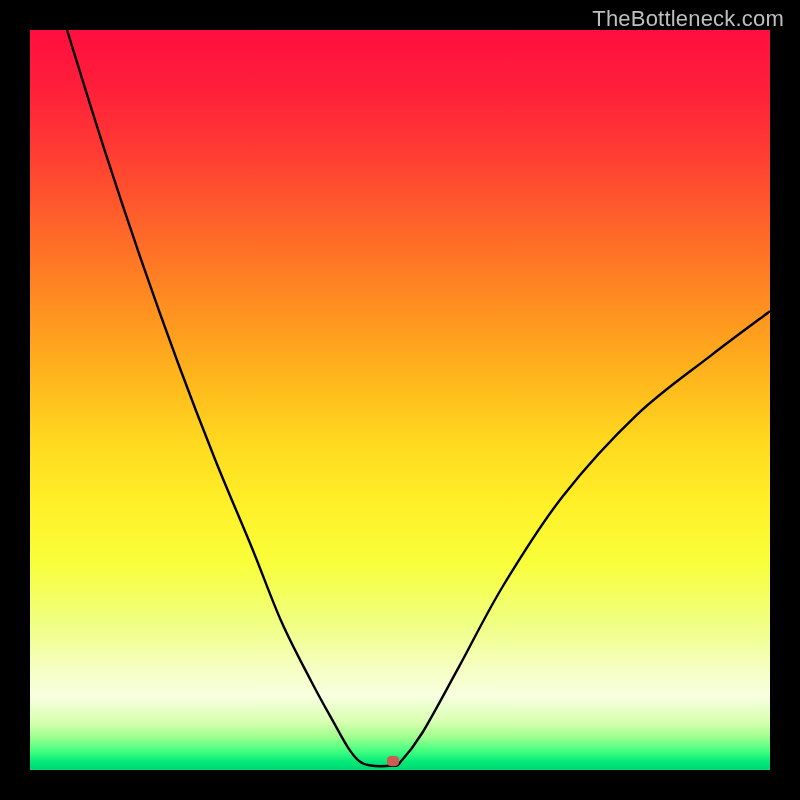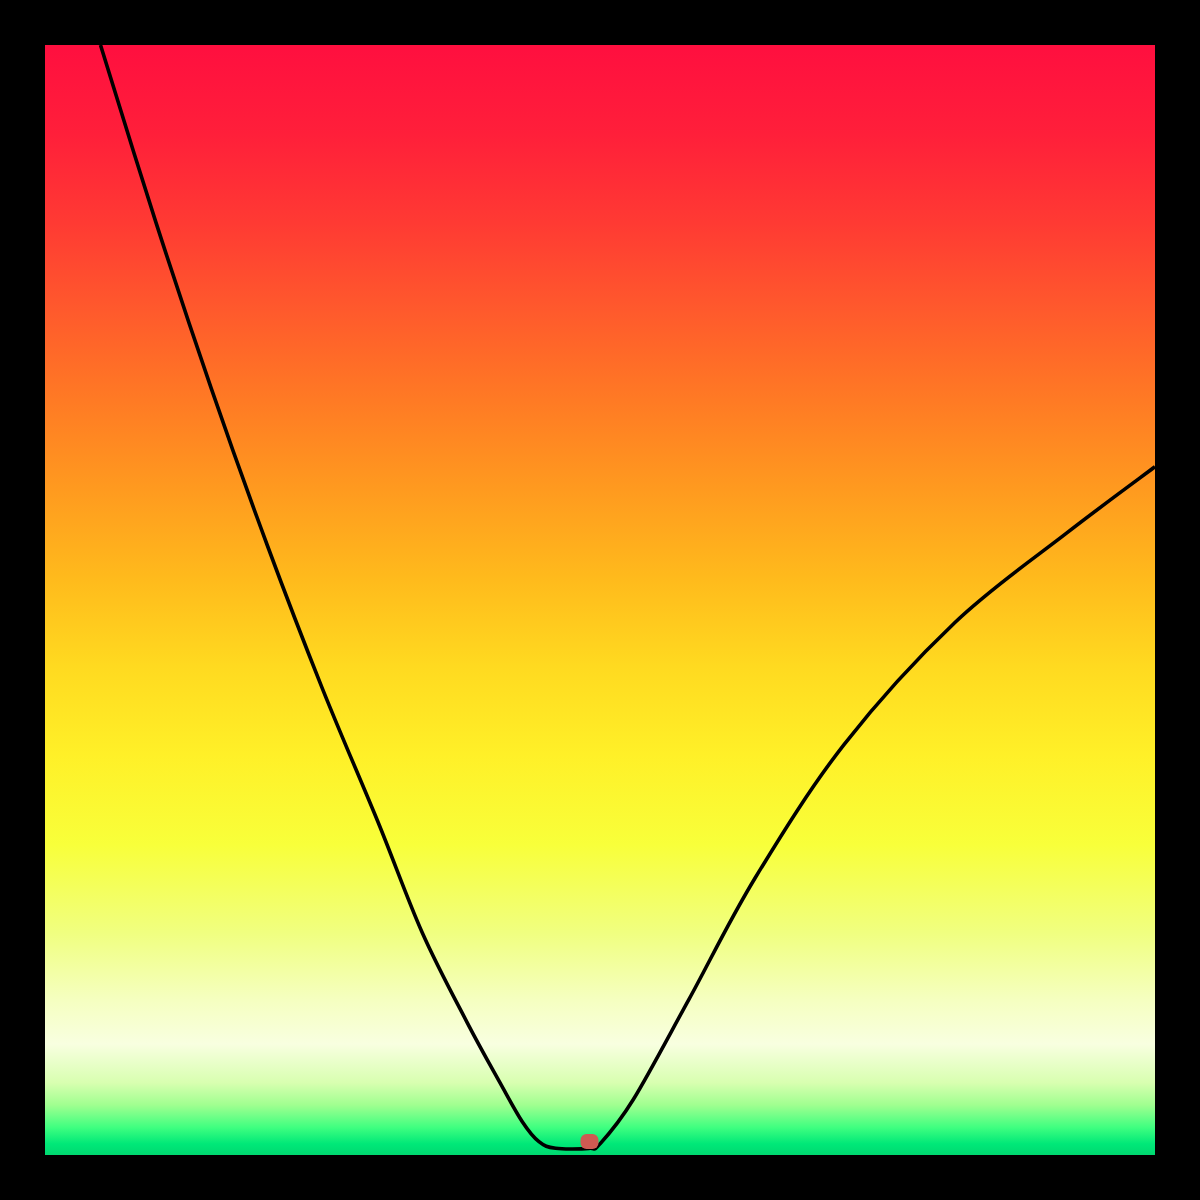--- a/index.html
+++ b/index.html
@@ -60,14 +60,15 @@
     <div class="gradient-bg" id="gradient-bg" style="background: linear-gradient(rgb(255, 15, 63) 0%, rgb(255, 31, 58) 8%, rgb(255, 58, 51) 16%, rgb(255, 90, 44) 24%, rgb(255, 122, 36) 32%, rgb(255, 154, 31) 40%, rgb(255, 186, 28) 48%, rgb(255, 218, 32) 56%, rgb(255, 240, 40) 64%, rgb(248, 255, 58) 72%, rgb(240, 255, 128) 80%, rgb(245, 255, 192) 86%, rgb(248, 255, 224) 90%, rgb(216, 255, 176) 93.5%, rgb(160, 255, 144) 95.5%, rgb(64, 255, 128) 97.5%, rgb(0, 232, 120) 99%, rgb(0, 216, 112) 100%);"></div>
 
     <svg class="curve-svg" viewBox="0 0 740 740" preserveAspectRatio="none">
       <path id="curve-path" d="M 37.00 0.00 C 43.17 19.73, 61.67 80.17, 74.00 118.40 C 86.33 156.63, 98.67 193.63, 111.00 229.40 C 123.33 265.17, 135.67 299.70, 148.00 333.00 C 160.33 366.30, 172.67 398.37, 185.00 429.20 C 197.33 460.03, 210.90 490.87, 222.00 518.00 C 233.10 545.13, 241.73 569.80, 251.60 592.00 C 261.47 614.20, 272.57 634.55, 281.20 651.20 C 289.83 667.85, 297.23 680.80, 303.40 691.90 C 309.57 703.00, 313.88 711.26, 318.20 717.80 C 322.52 724.34, 325.60 728.16, 329.30 731.12 C 333.00 734.08, 334.85 734.82, 340.40 735.56 C 345.95 736.30, 357.67 736.05, 362.60 735.56 C 367.53 735.07, 365.07 738.03, 370.00 732.60 C 374.93 727.17, 382.33 719.03, 392.20 703.00 C 402.07 686.97, 415.63 661.07, 429.20 636.40 C 442.77 611.73, 456.33 583.37, 473.60 555.00 C 490.87 526.63, 510.60 494.57, 532.80 466.20 C 555.00 437.83, 582.13 408.23, 606.80 384.80 C 631.47 361.37, 658.60 342.87, 680.80 325.60 C 703.00 308.33, 730.13 288.60, 740.00 281.20" fill="none" stroke="#000000" stroke-width="2.4"></path>
     </svg>
 
     <div class="marker" id="marker" style="left: 362.6px; top: 731.12px; background: rgb(207, 90, 82);"></div>
 
   </div>
 
+  <div class="watermark">TheBottleneck.com</div>
 
 </div>
 
 </body></html>

